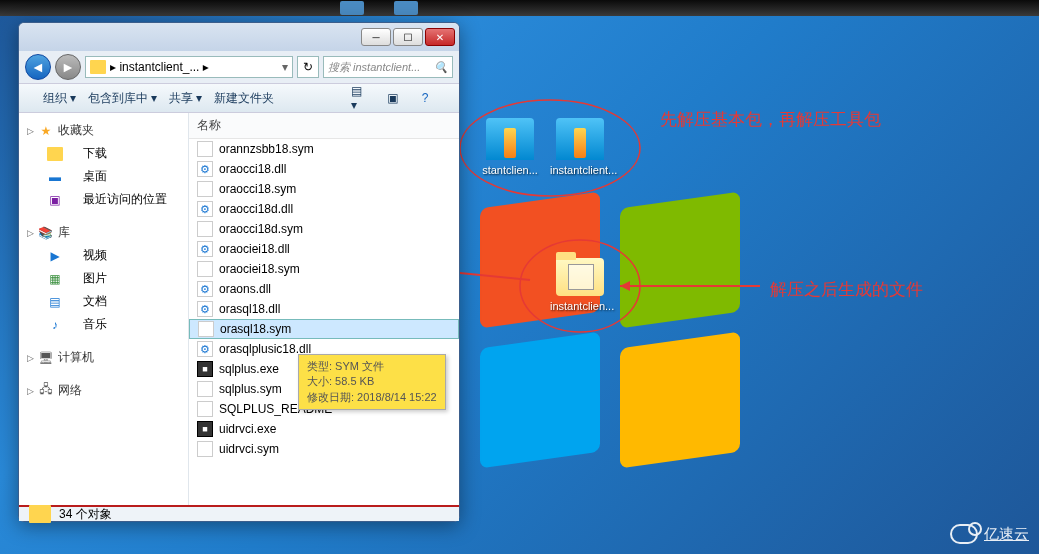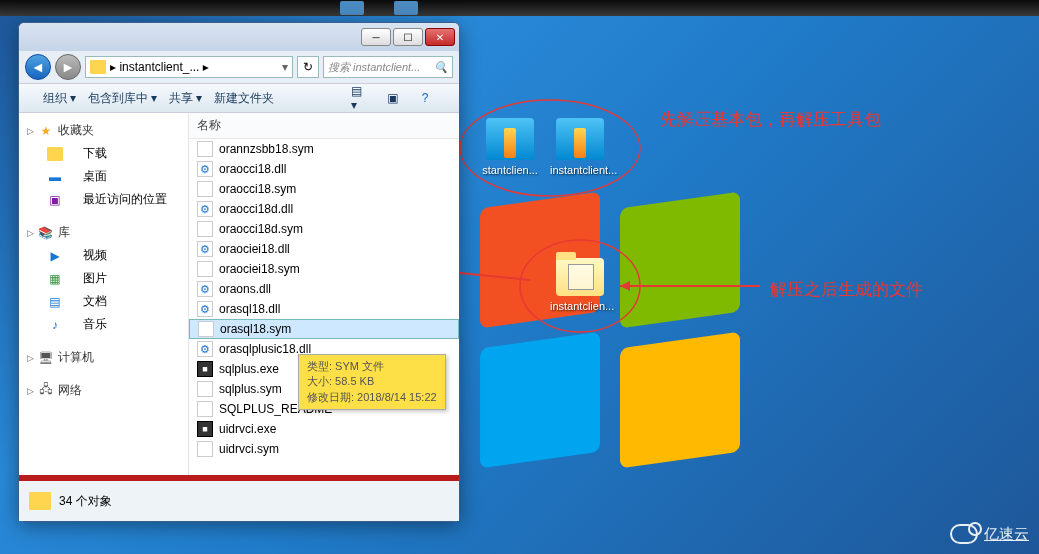--- a/index.html
+++ b/index.html
@@ -55,21 +55,21 @@
 .ico.comp { color: #555; }
 
 .files { flex: 1; overflow-y: auto; font-size: 12px; }
 .files-head { padding: 4px 8px; border-bottom: 1px solid #e6e6e6; color: #444; background: #fafbfc; position: sticky; top: 0; }
 .file-row { display: flex; align-items: center; padding: 2px 8px; gap: 6px; cursor: pointer; height: 20px; }
 .file-row.sel { background: #cde8ff; border: 1px solid #7bb; }
 .file-row .fico { width: 16px; height: 16px; display: flex; align-items: center; justify-content: center; font-size: 11px; border: 1px solid #ccc; background: #fff; }
 .file-row .fico.dll { color: #1976d2; }
 .file-row .fico.exe { background: #333; color: #fff; border-color: #000; font-size: 9px; }
 
-.statusbar { height: 46px; border-top: 6px solid #b91c1c; background: #eef3f8; display: flex; align-items: center; padding: 4px 10px; font-size: 12px; gap: 8px; }
+.statusbar { height: 16px; border-top: 2px solid #b91c1c; background: #eef3f8; display: flex; align-items: center; padding: 4px 10px; font-size: 12px; gap: 8px; }
 .statusbar .sfolder { width: 22px; height: 18px; background: #ffd54f; border-radius: 1px; }
 
 .tooltip { position: absolute; left: 298px; top: 354px; background: #fde047; border: 1px solid #aaa; padding: 4px 8px; font-size: 11px; color: #555; line-height: 1.4; box-shadow: 2px 2px 4px rgba(0,0,0,0.2); z-index: 10; }
 
 .anno { position: absolute; color: #e53935; font-size: 17px; font-family: SimSun, serif; z-index: 5; pointer-events: none; }
 
 .watermark { position: absolute; right: 10px; bottom: 10px; color: #fff; font-size: 15px; display: flex; align-items: center; gap: 6px; opacity: 0.9; text-decoration: underline; }
 .watermark .wbub { width: 28px; height: 20px; border: 2px solid #fff; border-radius: 10px; position: relative; }
 .watermark .wbub::after { content: ""; position: absolute; right: -6px; top: -4px; width: 10px; height: 10px; border: 2px solid #fff; border-radius: 50%; }
 </style>

